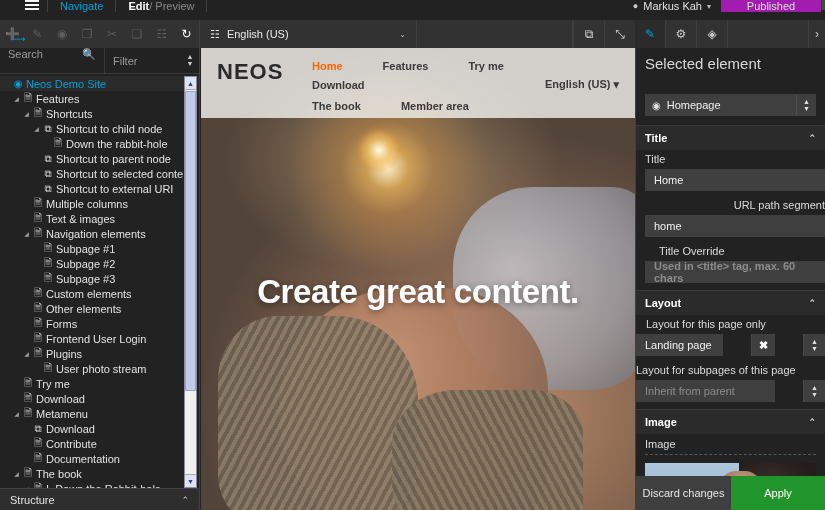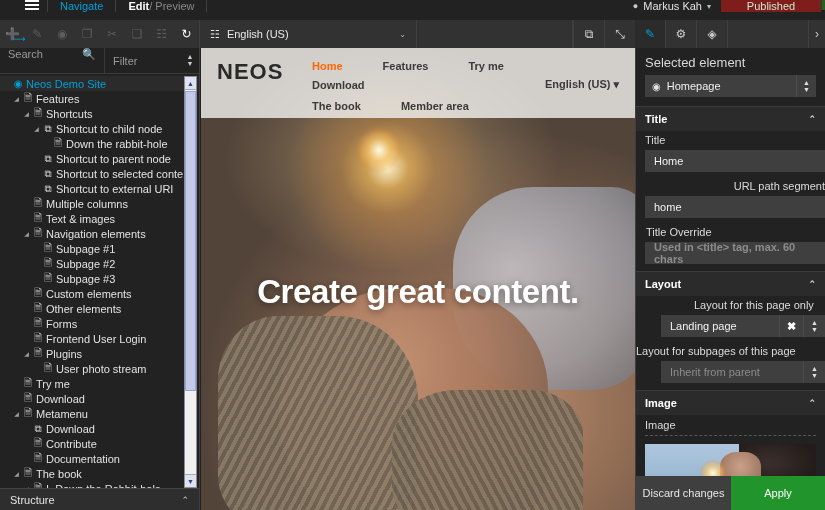--- a/index.html
+++ b/index.html
@@ -36,21 +36,21 @@
   .menutab.edit-tab span.sep { color: #8a8a8a; font-weight: normal; }
   .topbar-spacer { flex: 1; }
   .user-menu {
     display: flex; align-items: center; gap: 5px; padding: 0 10px;
     font-size: 11px; color: #e0e0e0; cursor: pointer;
   }
   .user-menu .avatar-ic { font-size: 9px; color: #ccc; }
   .caret-dn { font-size: 8px; color: #bbb; }
   .publish-btn {
     display: flex; align-items: center; justify-content: center;
-    width: 100px; background: #7f1d1d; color: #cfe5cc;
+    width: 100px; background: #a21caf; color: #cfe5cc;
     font-size: 11px; cursor: pointer;
   }
   .publish-caret {
     display: flex; align-items: center; justify-content: center;
     width: 21px; background: #25601f; color: #cfe5cc;
     font-size: 9px; border-left: 1px solid #1d4d18; cursor: pointer;
   }
 
   
   .toolrow {
@@ -247,21 +247,21 @@
 
   
   .inspector {
     position: absolute; top: 48px; right: 0; width: 190px; bottom: 0;
     background: #222; display: flex; flex-direction: column;
     border-left: 1px solid #3f3f3f; overflow: hidden;
   }
   .insp-scroll { flex: 1; overflow: hidden; }
   .insp-block { padding: 7px 9px 9px 9px; }
   .insp-lbl {
-    font-size: 13px; color: #d8d8d8; margin-bottom: 5px;
+    font-size: 15px; color: #d8d8d8; margin-bottom: 22px;
   }
   .insp-lbl.small { font-size: 11px; color: #dcdcdc; margin-bottom: 4px; }
   .sel-field {
     display: flex; align-items: stretch; height: 22px; background: #3f3f3f;
   }
   .sel-field .sf-body {
     flex: 1; display: flex; align-items: center; gap: 6px; padding: 0 7px;
     font-size: 11px; color: #f0f0f0;
   }
   .sel-field .sf-ic { font-size: 10px; color: #e4e4e4; }
@@ -278,21 +278,21 @@
     background: #2b2b2b; cursor: pointer;
   }
   .sect-head .ttl { flex: 1; }
   .sect-head .chv { font-size: 9px; color: #d0d0d0; }
   .fld {
     height: 22px; background: #3f3f3f; display: flex; align-items: center;
     padding: 0 9px; font-size: 11px; color: #f2f2f2;
     margin-left: 9px; margin-right: 0;
   }
   .fld.ph { color: #8c8c8c; font-weight: bold; }
-  .fld-wrap { display: flex; align-items: stretch; margin-left: 25px; }
+  .fld-wrap { display: flex; align-items: stretch; margin-left: 0; gap: 28px; }
   .fld-wrap .fl {
     flex: 1; height: 22px; background: #3f3f3f;
     display: flex; align-items: center; padding: 0 9px;
     font-size: 11px; color: #f2f2f2;
   }
   .fld-wrap .fl.ph { color: #8c8c8c; }
   .fld-wrap .clear-x {
     width: 24px; background: #3f3f3f; display: flex;
     align-items: center; justify-content: center;
     color: #fff; font-size: 11px; font-weight: bold; cursor: pointer;
@@ -624,33 +624,33 @@
         <div class="insp-lbl small" style="padding-left:9px;">Title</div>
         <div class="fld">Home</div>
       </div>
 
       <div style="padding:2px 0 6px 0;text-align:right;">
         <div class="insp-lbl small" style="padding-left:9px;">URL path segment</div>
         <div class="fld">home</div>
       </div>
 
       <div style="padding:2px 0 7px 0;">
-        <div class="insp-lbl small" style="padding-left:10px;">Title Override</div>
+        <div class="insp-lbl small" style="padding-left:23px;">Title Override</div>
         <div class="fld ph">Used in &lt;title&gt; tag, max. 60 chars</div>
       </div>
 
       <div class="sect-div"></div>
 
       <div class="sect-head">
         <span class="ttl">Layout</span>
         <span class="chv">⌃</span>
       </div>
 
       <div style="padding:3px 0 6px 0;">
-        <div class="insp-lbl small" style="padding-left:10px;margin-left:48px;">Layout for this page only</div>
+        <div class="insp-lbl small" style="padding-left:10px;">Layout for this page only</div>
         <div class="fld-wrap">
           <div class="fl">Landing page</div>
           <div class="clear-x">✖</div>
           <div class="stp">
             <span>▲</span>
               <span>▼</span>
           </div>
         </div>
       </div>
 

